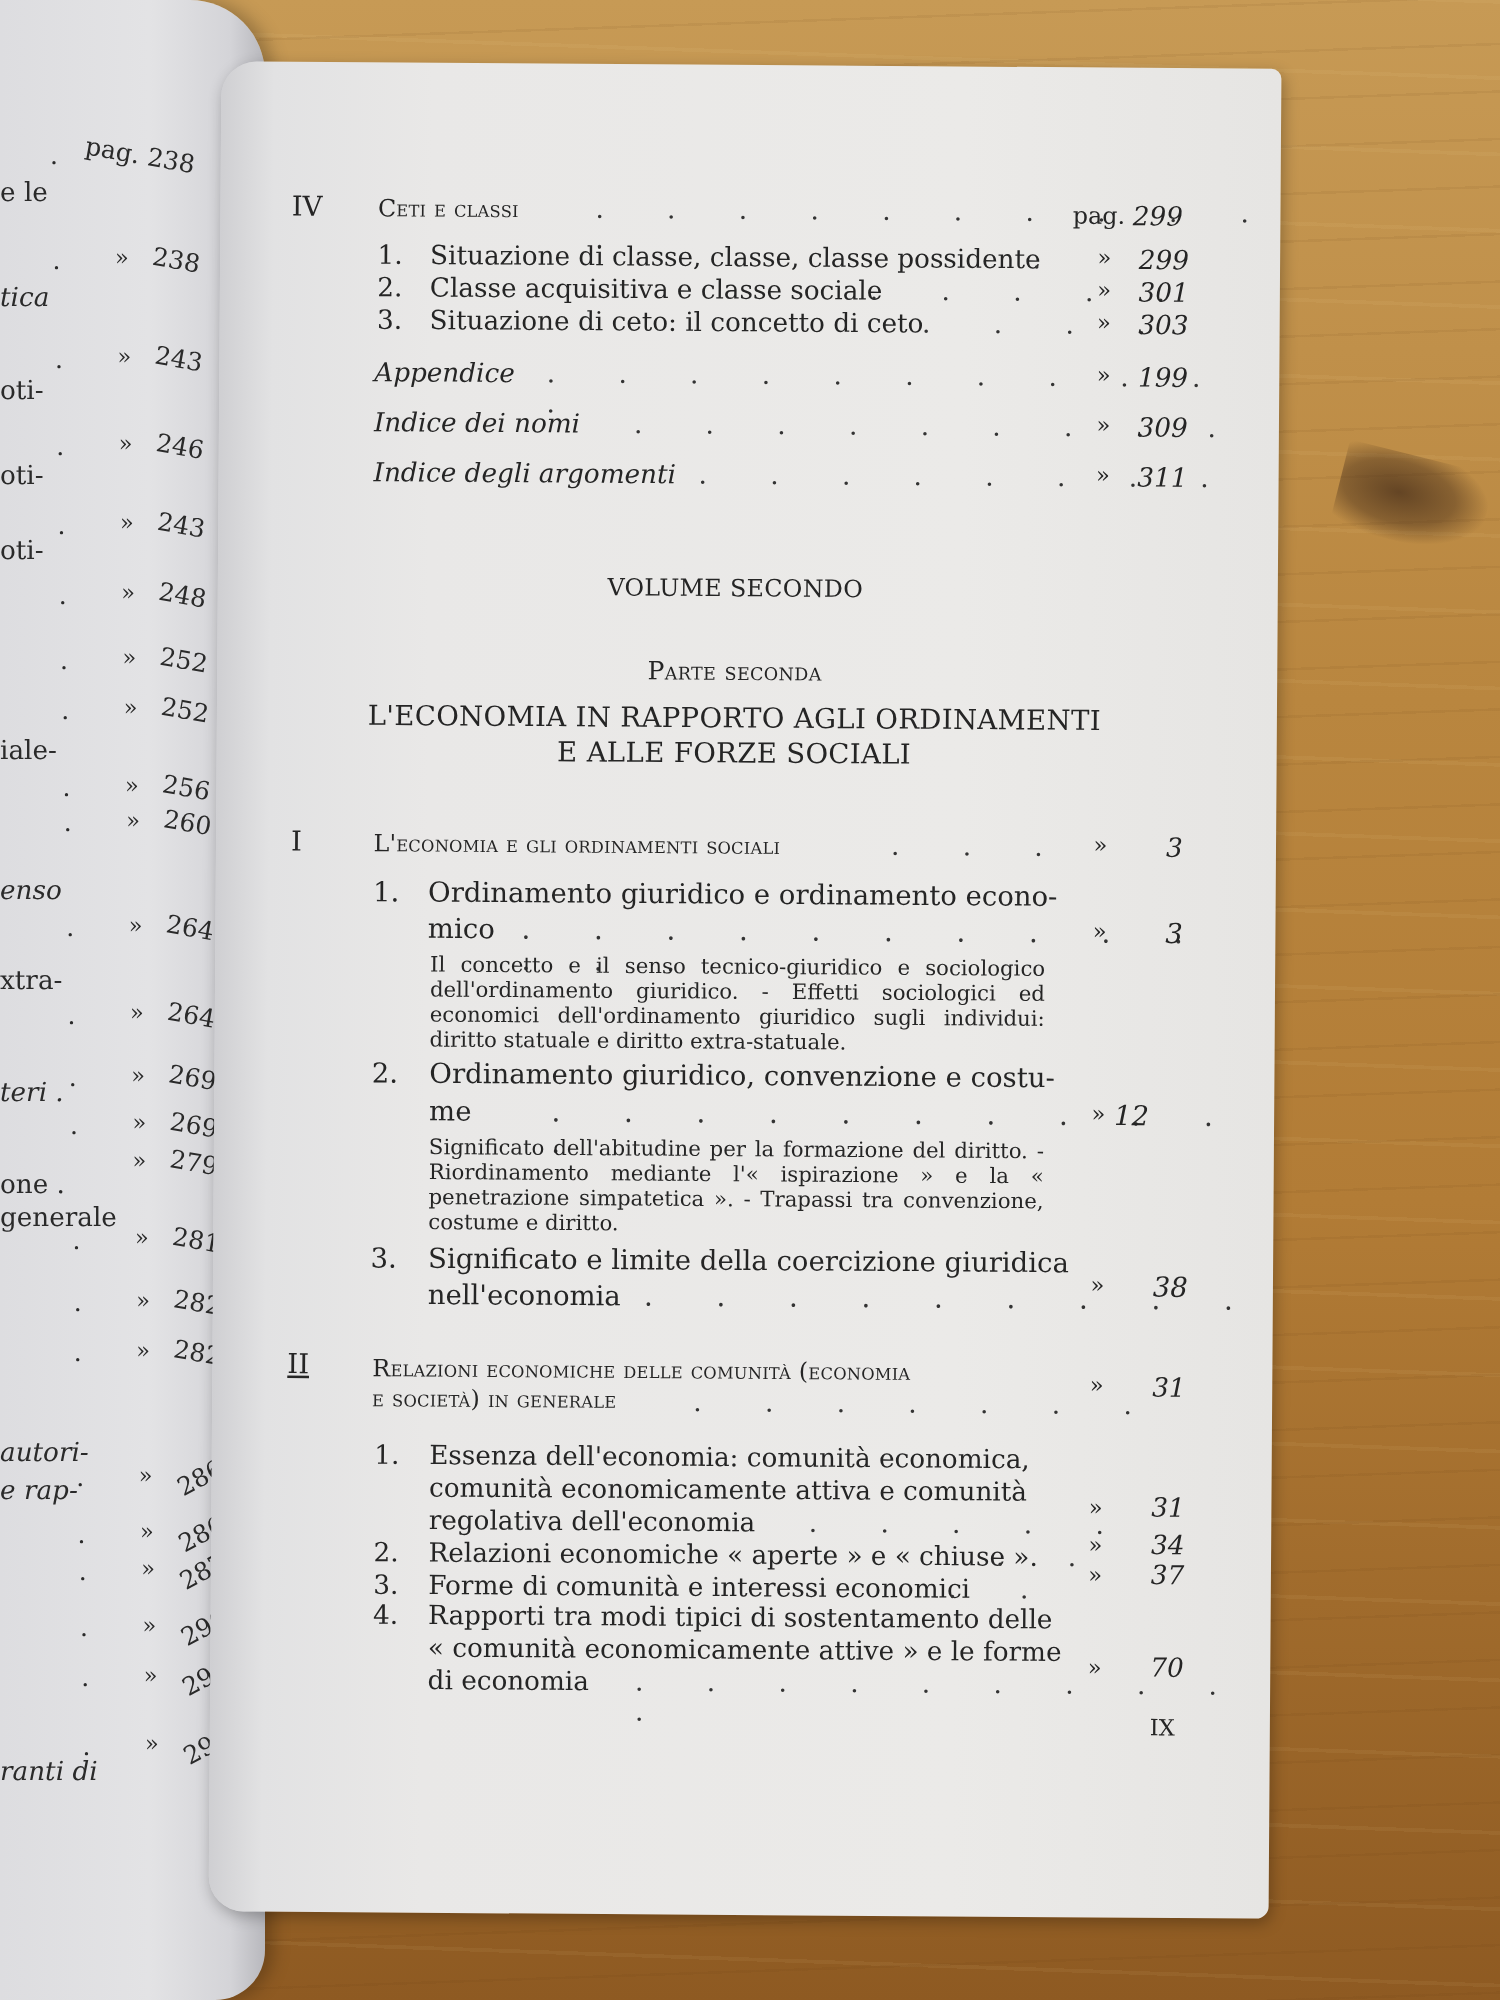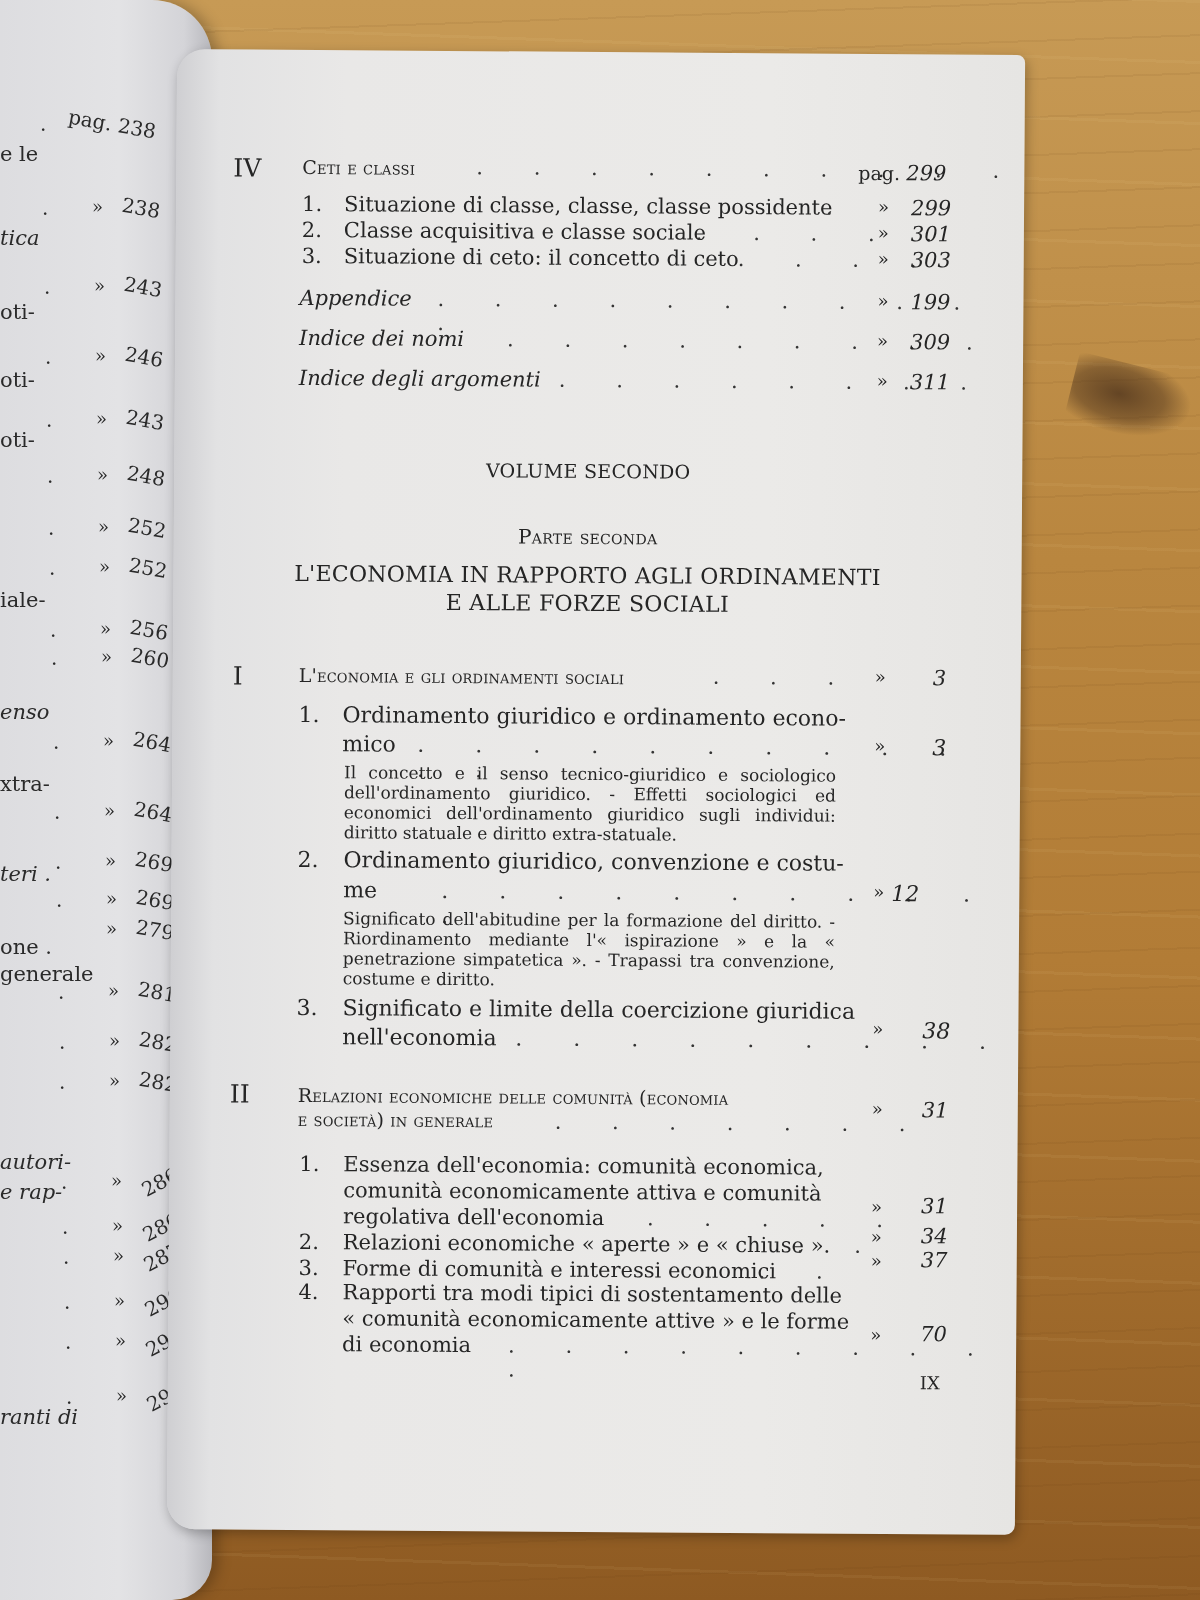--- a/index.html
+++ b/index.html
@@ -38,21 +38,21 @@
     
     .right-page {
       position: absolute; left: 172px; top: 52px; width: 848px; height: 1480px;
       background: linear-gradient(90deg, #cfcfd2 0%, #e2e2e3 5%, #e9e8e7 20%, #ebeae8 70%, #e6e5e3 100%);
       border-radius: 28px 8px 10px 28px;
       box-shadow: 2px 4px 12px rgba(0,0,0,0.28);
       transform: rotate(0.4deg);
     }
     .toc { position: absolute; left: 0; top: 0; width: 100%; height: 100%; color: #252525; }
     .row { position: absolute; left: 0; width: 100%; font-size: 21px; }
-    .numeral { position: absolute; left: 57px; font-size: 25px; }
+    .numeral { position: absolute; left: 57px; font-size: 22px; }
     .title-sc { position: absolute; left: 126px; font-variant: small-caps; font-size: 19px; letter-spacing: 0.2px; }
     .item-num { position: absolute; left: 126px; }
     .item-text { position: absolute; left: 168px; }
     .italic { font-style: italic; }
     .leaders { position: absolute; letter-spacing: 22px; color: #333; }
     .guillemet { position: absolute; left: 702px; font-size: 18px; }
     .pageno { position: absolute; left: 735px; font-style: italic; }
     .pag-label { position: absolute; left: 682px; font-size: 19px; }
     .heading {
       position: absolute; left: 0; width: 100%; text-align: center; text-transform: uppercase;
@@ -327,21 +327,21 @@
       <span class="item-text" style="left:172px;">Significato e limite della coercizione giuridica</span>
     </div>
     <div class="row" style="top:974px;font-size:22px;">
       <span class="item-text" style="left:172px;">nell'economia</span>
       <span class="leaders" style="left:345px;">. . . . . . . . .</span>
       <span class="guillemet" style="top:-10px;">»</span>
       <span class="pageno" style="left:752px;top:-10px;">38</span>
     </div>
 
     <div class="row" style="top:1030px;">
-      <span class="numeral" style="left:60px;">II</span>
+      <span class="numeral" style="left:60px;text-decoration:underline;">II</span>
       <span class="title-sc" style="left:128px;top:4px;">Relazioni economiche delle comunità (economia</span>
     </div>
     <div class="row" style="top:1058px;">
       <span class="title-sc" style="left:128px;">e società) in generale</span>
       <span class="leaders" style="left:385px;">. . . . . . .</span>
       <span class="guillemet" style="top:-14px;">»</span>
       <span class="pageno" style="left:752px;top:-14px;">31</span>
     </div>
 
     <div class="row" style="top:1102px;">

